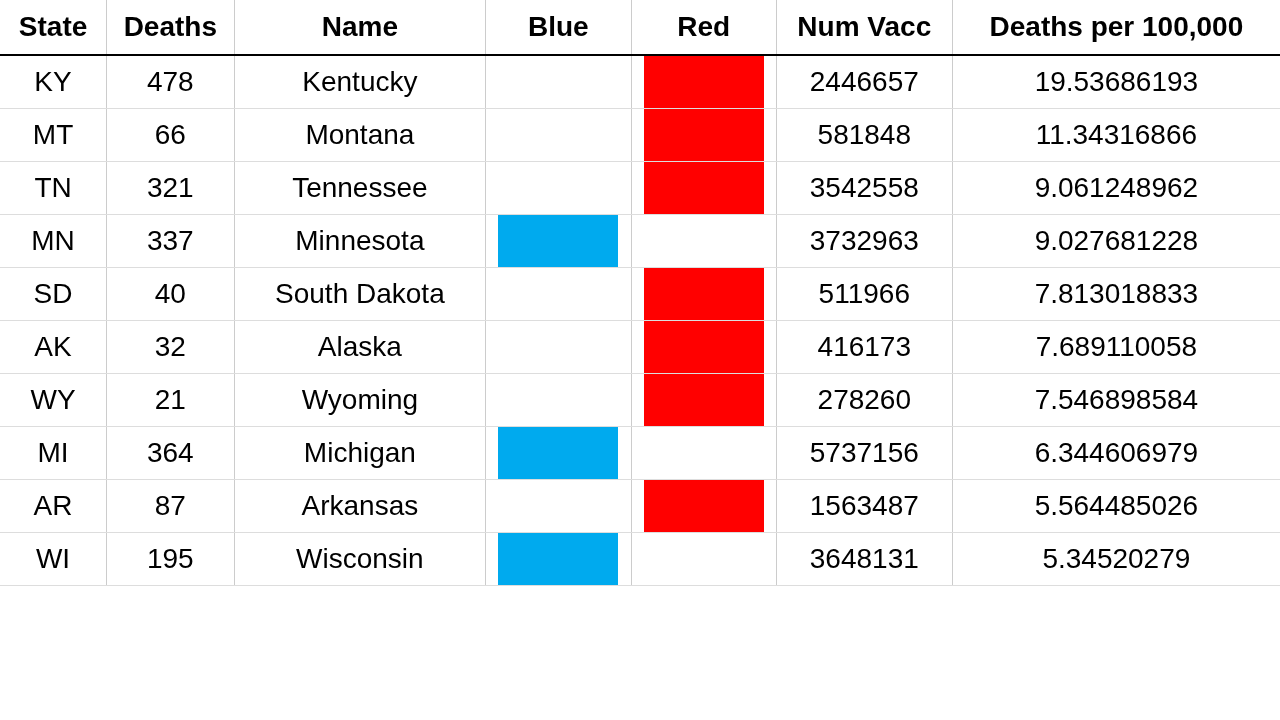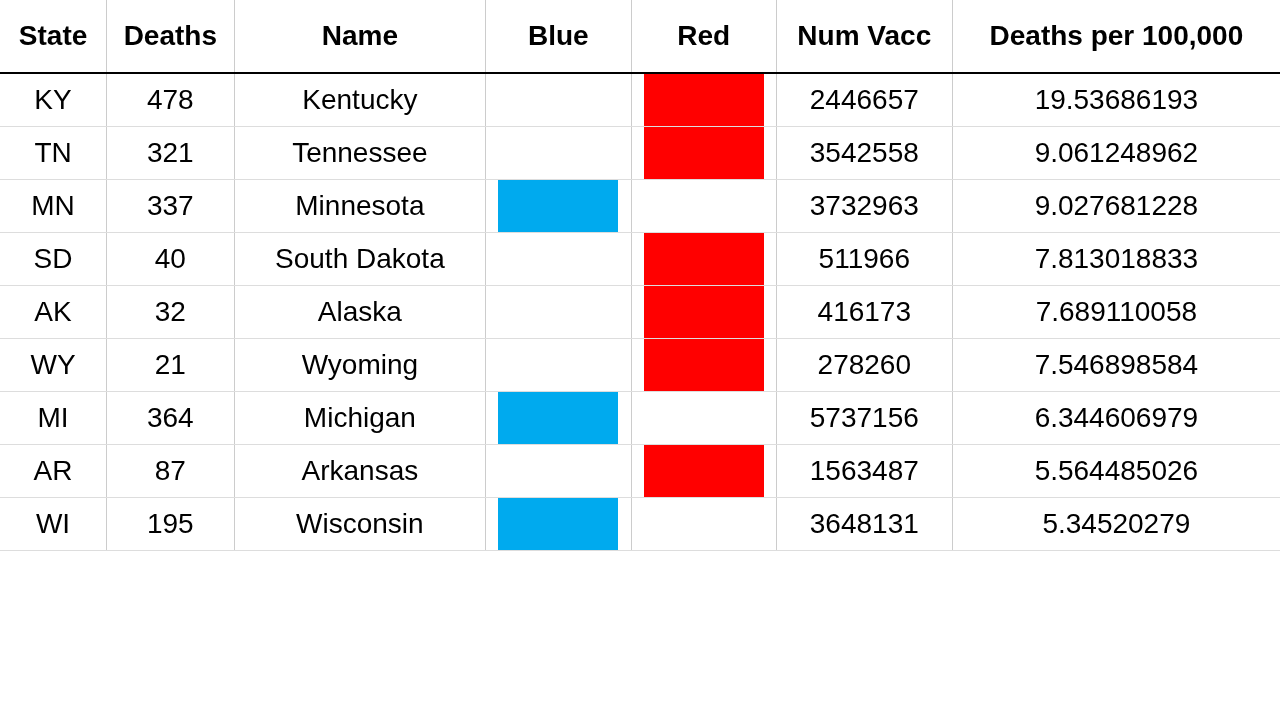--- a/index.html
+++ b/index.html
@@ -9,21 +9,21 @@
       background: #fff;
       overflow: hidden;
     }
     table {
       width: 1280px;
       border-collapse: collapse;
     }
     thead tr th {
       font-weight: bold;
       text-align: center;
-      padding: 20px 10px;
+      padding: 11px 10px;
       border-bottom: 2px solid #000;
       border-right: 1px solid #ccc;
       white-space: nowrap;
     }
     thead tr th:last-child {
       border-right: none;
     }
     tbody tr td {
       text-align: center;
       padding: 6px 10px;
@@ -70,20 +70,29 @@
   </thead>
   <tbody id="table-body">
   <tr>
         <td class="col-state">KY</td>
         <td class="col-deaths">478</td>
         <td class="col-name">Kentucky</td>
         <td class="col-blue bar-cell"></td>
         <td class="col-red bar-cell"><span class="bar red-bar" style="width: 120px;"></span></td>
         <td class="col-numvacc">2446657</td>
         <td class="col-deathsper">19.53686193</td>
+      </tr>
+      <tr>
+        <td class="col-state">MT</td>
+        <td class="col-deaths">66</td>
+        <td class="col-name">Montana</td>
+        <td class="col-blue bar-cell"></td>
+        <td class="col-red bar-cell"><span class="bar red-bar" style="width: 120px;"></span></td>
+        <td class="col-numvacc">581848</td>
+        <td class="col-deathsper">11.34316866</td>
       </tr>
       <tr>
         <td class="col-state">TN</td>
         <td class="col-deaths">321</td>
         <td class="col-name">Tennessee</td>
         <td class="col-blue bar-cell"></td>
         <td class="col-red bar-cell"><span class="bar red-bar" style="width: 120px;"></span></td>
         <td class="col-numvacc">3542558</td>
         <td class="col-deathsper">9.061248962</td>
       </tr>

